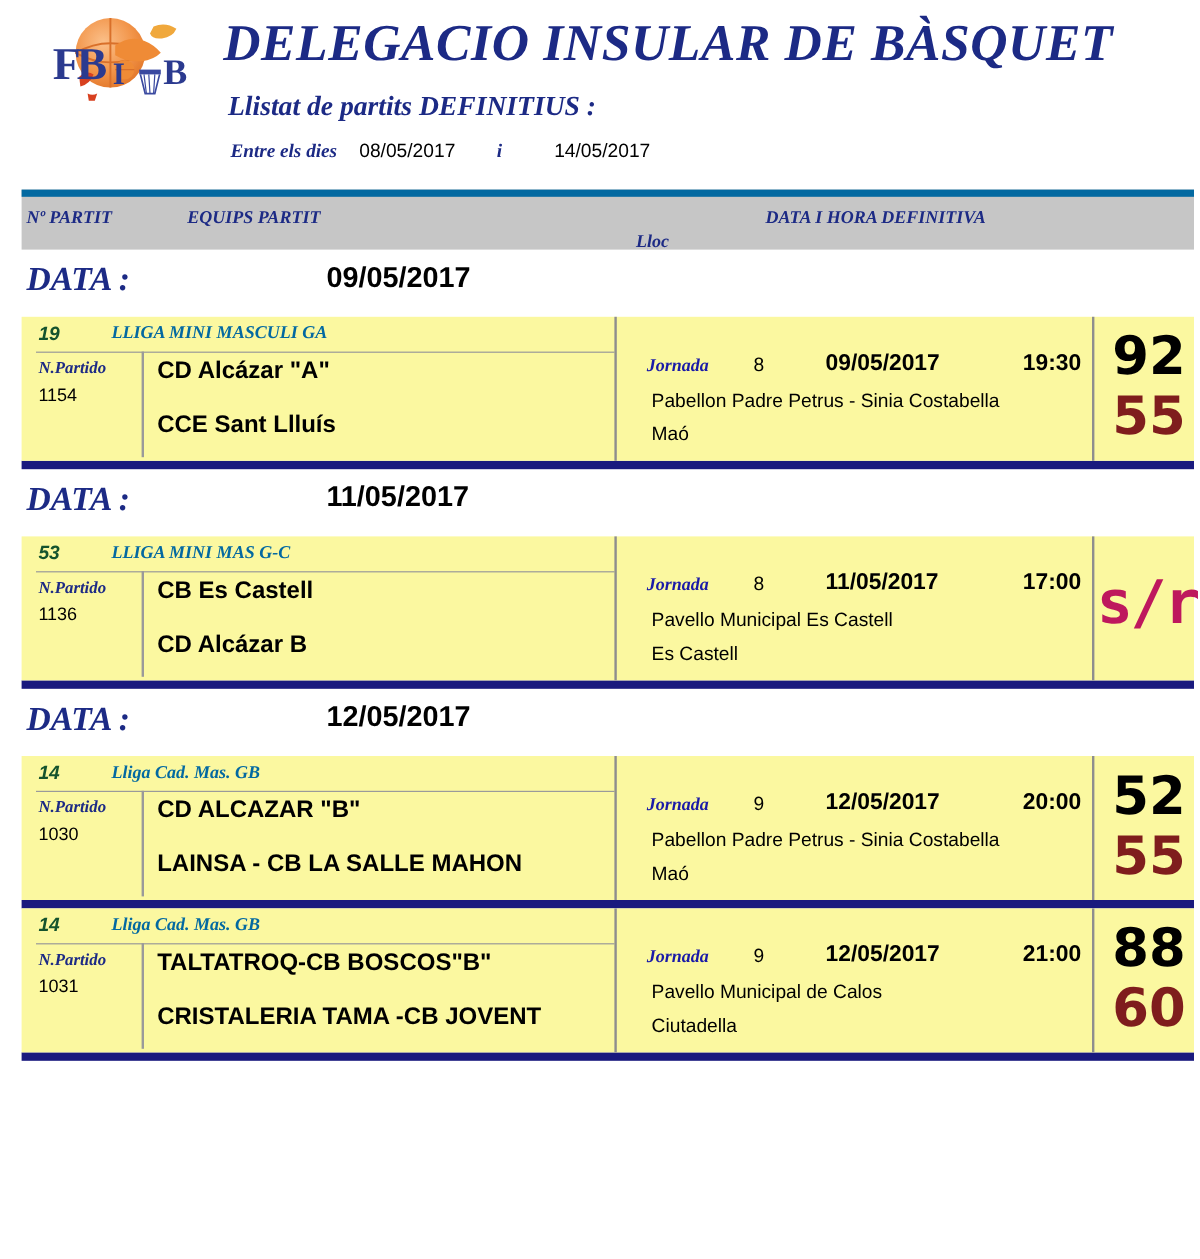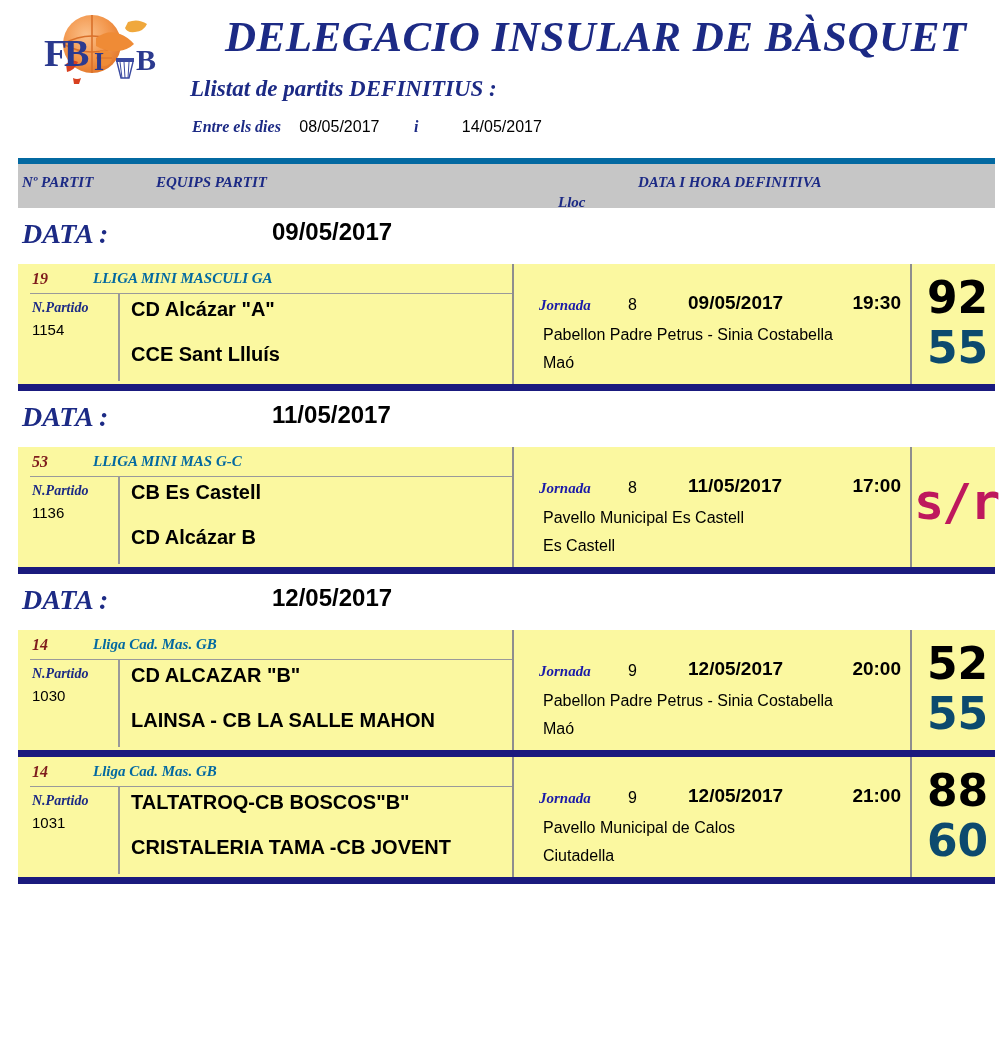--- a/index.html
+++ b/index.html
@@ -18,21 +18,20 @@
   }
   .logo svg{display:block;width:128px;height:88px;}
 
   .main-title{
     position:absolute;left:186px;top:12px;
     font-family:"Liberation Serif",serif;
     font-style:italic;font-weight:bold;
     font-size:43px;letter-spacing:.5px;
     color:#1c2a85;
     white-space:nowrap;
-    margin-left:39px;
   }
   .sub-title{
     position:absolute;left:190px;top:76px;
     font-family:"Liberation Serif",serif;
     font-style:italic;font-weight:bold;
     font-size:23px;color:#1c2a85;white-space:nowrap;
   }
   .daterange{
     position:absolute;left:192px;top:118px;
     white-space:nowrap;height:20px;
@@ -64,21 +63,21 @@
   }
   .colhead .ch{
     position:absolute;
     font-family:"Liberation Serif",serif;
     font-style:italic;font-weight:bold;
     color:#1c2a85;font-size:15px;white-space:nowrap;
   }
   .ch-num{left:4px;top:10px;}
   .ch-teams{left:138px;top:10px;}
   .ch-datahora{left:620px;top:10px;}
-  .ch-lloc{left:540px;top:30px;}
+  .ch-lloc{left:512px;top:30px;}
 
   
   .datahead{position:relative;height:56px;}
   .datahead .dlabel{
     position:absolute;left:22px;top:10px;
     font-family:"Liberation Serif",serif;
     font-style:italic;font-weight:bold;font-size:28px;color:#1c2a85;
     white-space:nowrap;
   }
   .datahead .dval{
@@ -109,22 +108,22 @@
     position:absolute;left:892px;top:0;width:2px;height:120px;
     background:#8e8e8e;
   }
   .match .scorecol{
     position:absolute;left:896px;top:0;width:81px;height:120px;
   }
 
   
   .m-num{
     position:absolute;left:14px;top:6px;
-    font-family:Liberation Serif, serif;
-    font-style:italic;font-weight:bold;font-size:16px;color:#7f1d1d;
+    font-family:Liberation Sans, sans-serif;
+    font-style:italic;font-weight:bold;font-size:16px;color:#14532d;
   }
   .m-comp{
     position:absolute;left:75px;top:6px;
     font-family:"Liberation Serif",serif;
     font-style:italic;font-weight:bold;font-size:15px;color:#0369a1;
     white-space:nowrap;
   }
   .m-hrule{
     position:absolute;left:12px;top:29px;width:482px;height:1px;
     background:#9a9a9a;
@@ -191,21 +190,21 @@
   .m-s1{
     position:absolute;left:6px;top:12px;width:75px;
     text-align:center;
     font-family:"DejaVu Sans",sans-serif;
     font-weight:bold;font-size:44px;line-height:44px;color:#000;
   }
   .m-s2{
     position:absolute;left:6px;top:62px;width:75px;
     text-align:center;
     font-family:"DejaVu Sans",sans-serif;
-    font-weight:bold;font-size:44px;line-height:44px;color:#0c4a6e;
+    font-weight:bold;font-size:44px;line-height:44px;color:#7f1d1d;
   }
   .m-sfull{
     position:absolute;left:0;top:28px;width:81px;
     text-align:center;
     font-family:"DejaVu Sans Mono","DejaVu Sans",monospace;
     font-weight:bold;font-size:50px;line-height:54px;color:#be185d;
     letter-spacing:-2px;
   }
 
   

